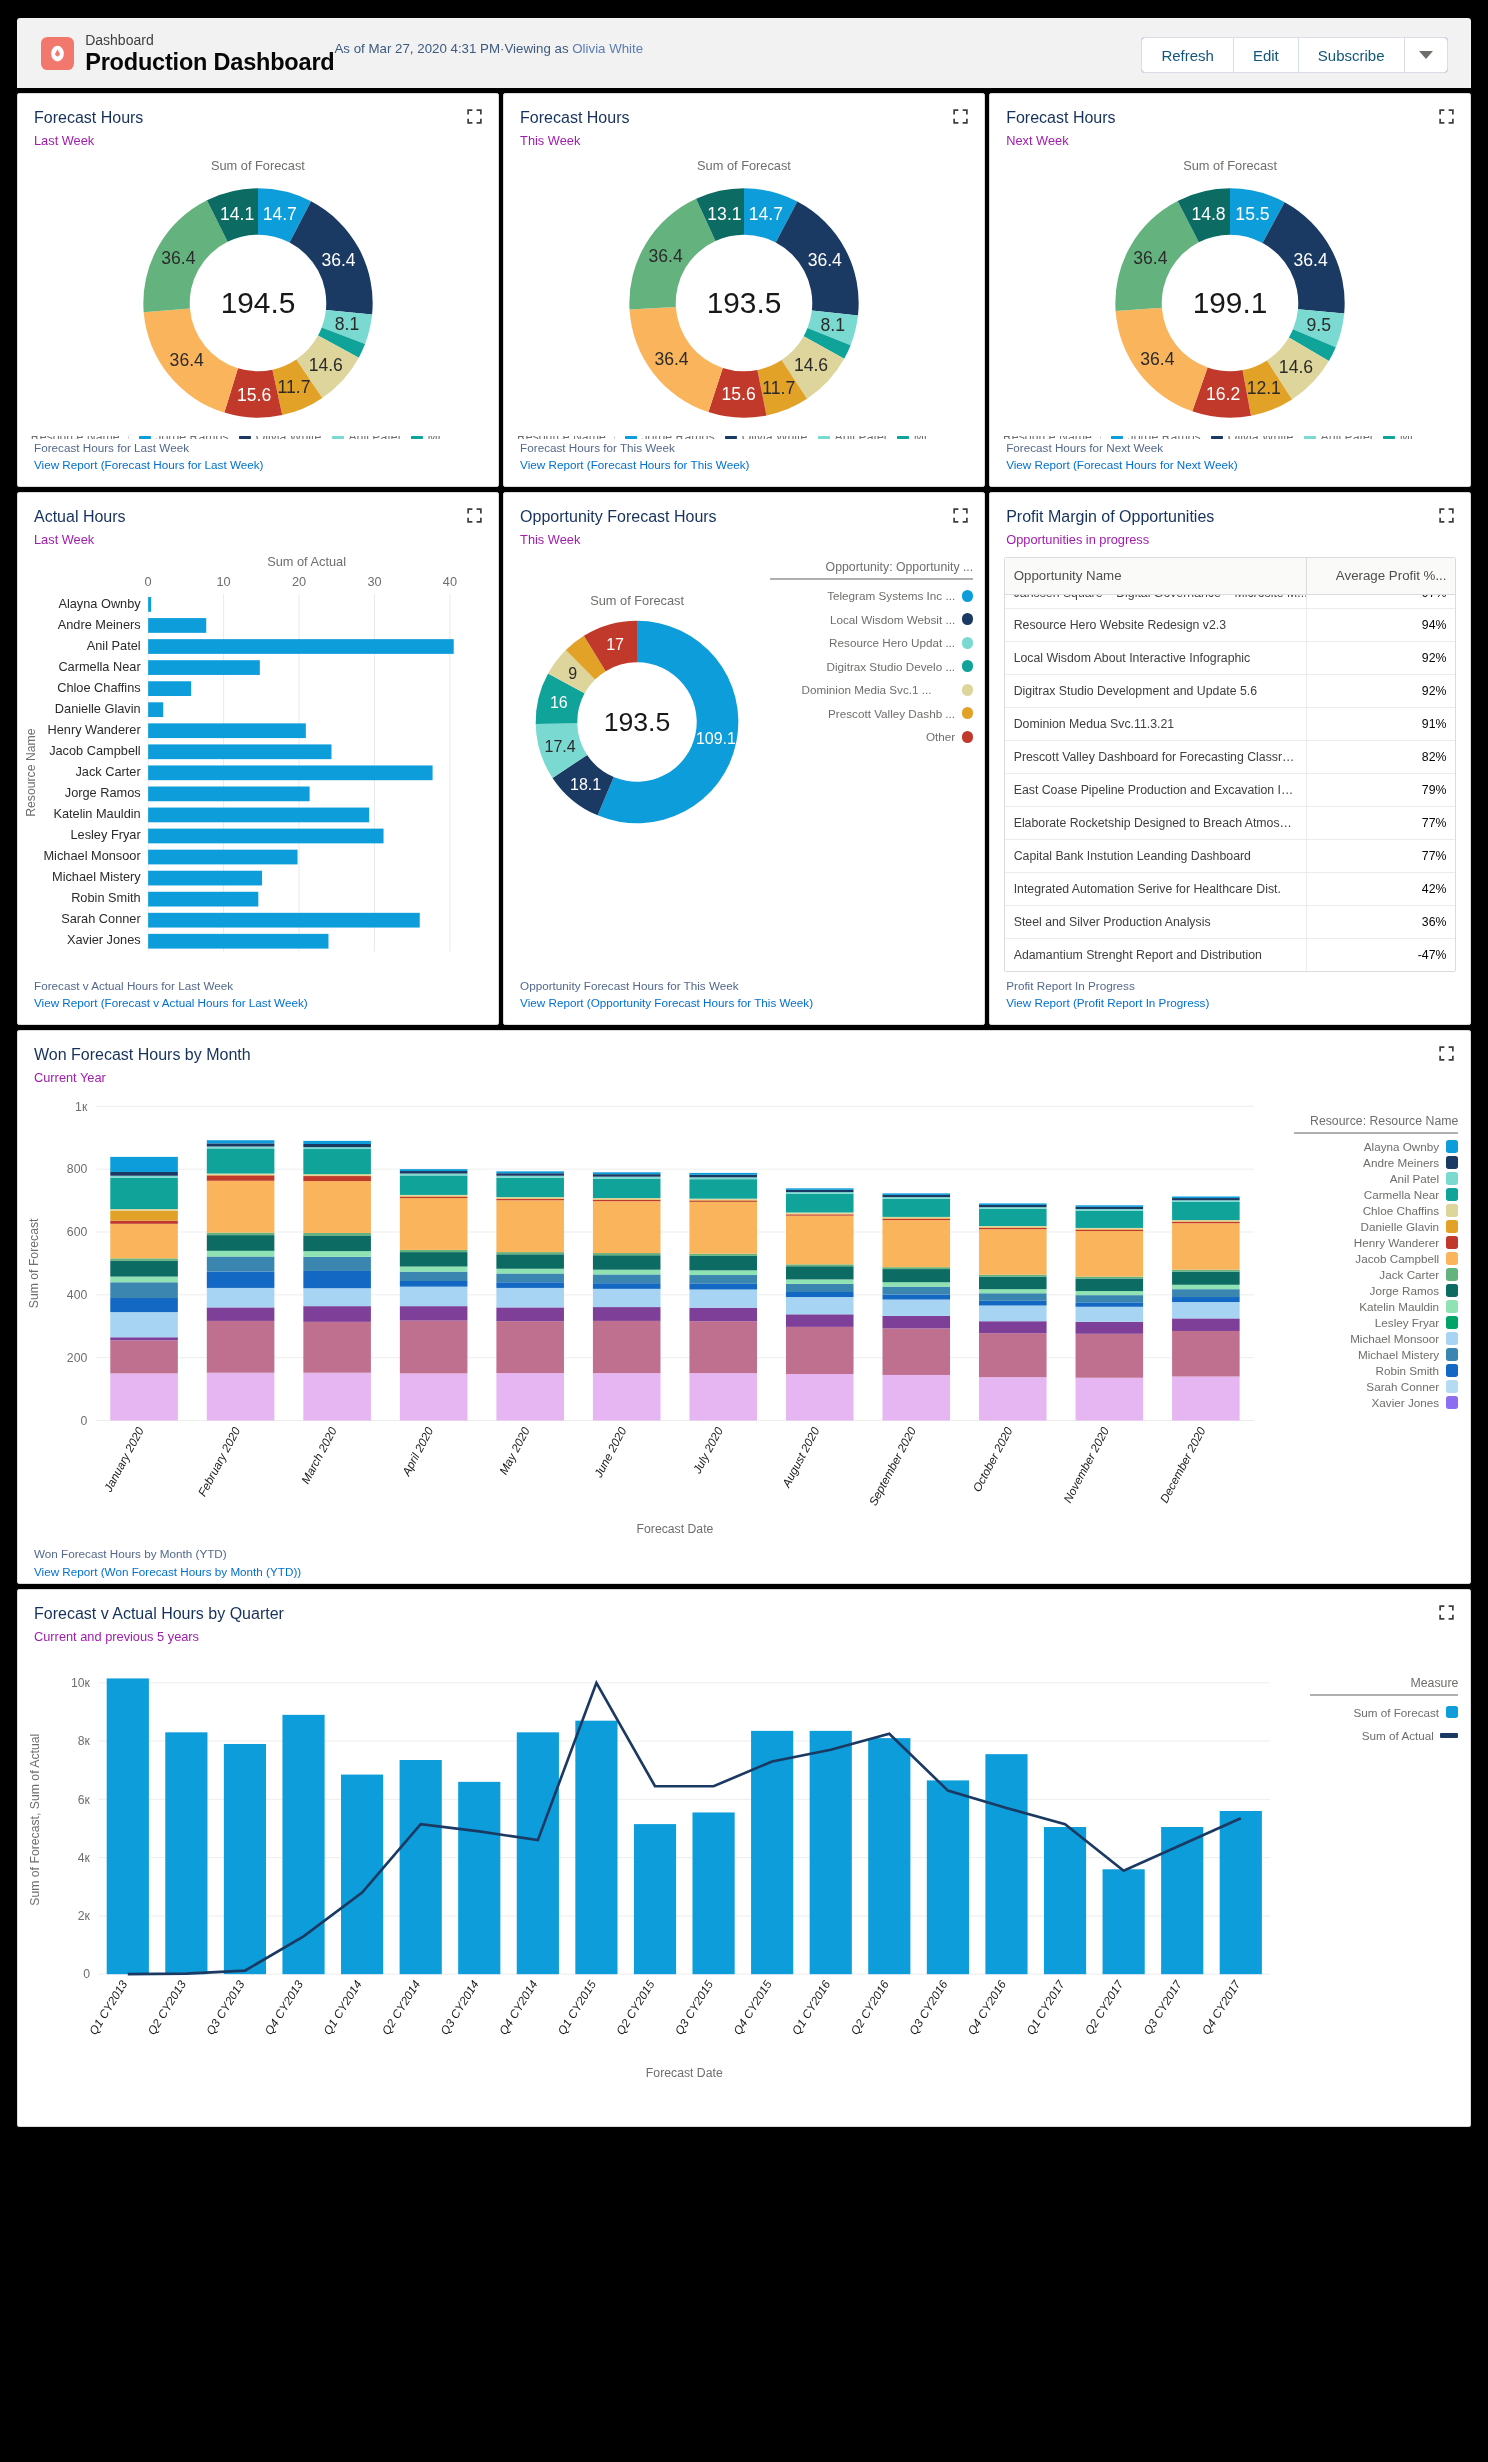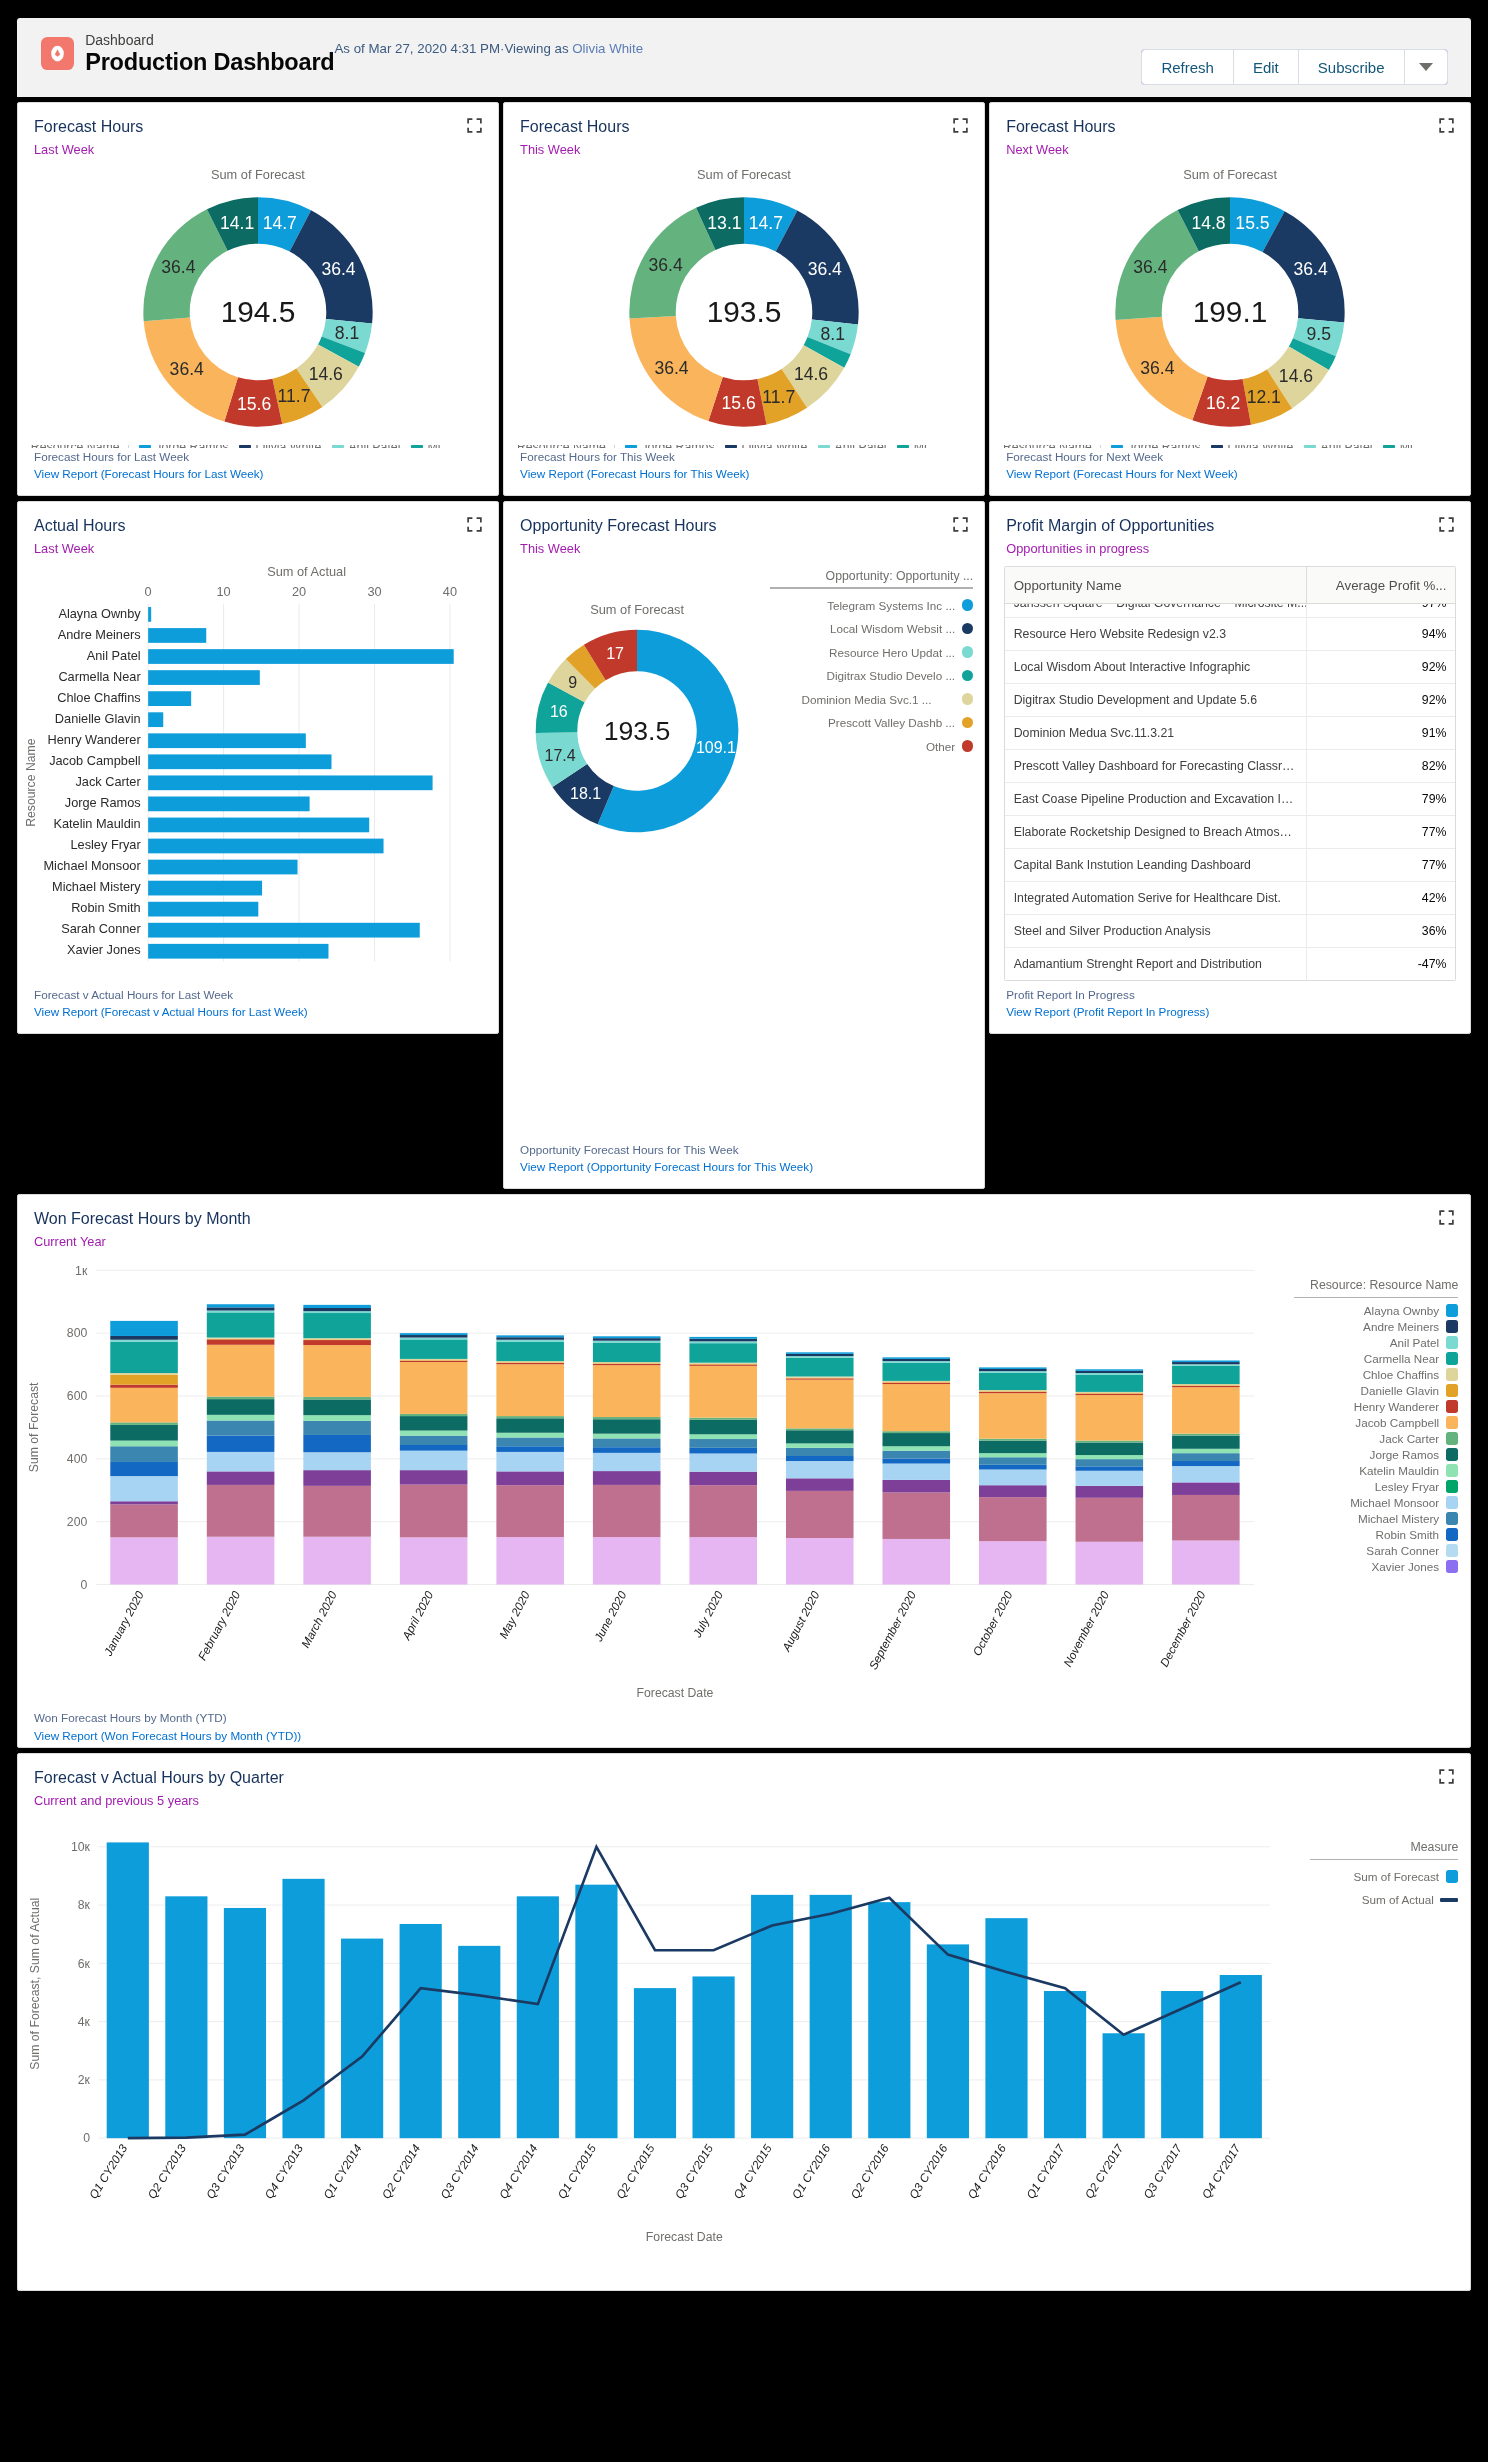--- a/index.html
+++ b/index.html
@@ -11,21 +11,21 @@
   
   .hdr { background:#f3f2f2; border-radius:3.2px 3.2px 0 0; padding:14px 23.5px 11.7px 23.5px; display:flex; align-items:flex-start; justify-content:space-between; }
   .hdr-left { display:flex; flex-direction:row; }
   .hdr-row { display:flex; align-items:center; gap:11.7px; }
   .dash-icon { width:33px; height:33px; border-radius:6.4px; background:#f2786d; display:flex; align-items:center; justify-content:center; flex:none; }
   .dash-icon svg { width:21px; height:21px; }
   .hdr-type { font-size:14px; color:#3e3e3c; line-height:1.2; }
   .hdr-title { font-size:23.5px; font-weight:bold; color:#080707; line-height:1.15; letter-spacing:-0.2px; }
   .hdr-sub { font-size:13.3px; color:#3b5a80; margin-top:8.5px; }
   .hdr-sub .usr { color:#5a7db5; }
-  .btn-grp { display:flex; border:0.5px solid #d8dde6; border-radius:3.2px; overflow:hidden; background:#a21caf; margin-top:17px; }
+  .btn-grp { display:flex; border:0.5px solid #d8dde6; border-radius:3.2px; overflow:hidden; background:#a21caf; margin-top:5px; }
   .btn { padding:8.5px 19px; font-size:15px; color:#12567a; background:#fff; border-right:0.5px solid #d8dde6; white-space:nowrap; }
   .btn:last-child { border-right:none; }
   .btn.caret { padding:8.5px 14px; display:flex; align-items:center; }
   .caret-tri { width:0;height:0;border-left:7px solid transparent;border-right:7px solid transparent;border-top:8px solid #706e6b; }
 
   
   .grid { display:flex; gap:4.3px; margin-top:5px; }
   .card { background:#fff; border:0.5px solid #dddbda; border-radius:2.1px; position:relative; display:flex; flex-direction:column; }
   .card-hd { padding:14px 16px 0 16px; }
   .card-title { font-size:16px; color:#16325c; font-weight:normal; line-height:1.2; }
@@ -331,21 +331,21 @@
             <text x="221" y="697.188705882353" text-anchor="end" font-size="24" fill="#2b2b2b">Sarah Conner</text>
             <rect x="235" y="716.7952941176471" width="338.5833333333333" height="27.67058823529412" fill="#0d9dda"></rect>
             <text x="221" y="736.7181176470589" text-anchor="end" font-size="24" fill="#2b2b2b">Xavier Jones</text>
           </svg></div>
       <div class="card-ft">
           <div class="ft-line1">Forecast v Actual Hours for Last Week</div>
           <div class="ft-line2">View Report (Forecast v Actual Hours for Last Week)</div>
         </div>
     </div>
 
-    <div class="card" style="width:482px;height:688px">
+    <div class="card" style="width:482px;height:533px">
       <div class="card-hd">
           <div class="card-title">Opportunity Forecast Hours</div>
           <div class="card-sub">This Week</div>
         </div>
       <div class="expand"><svg viewBox="0 0 24 24" fill="none" stroke="#3e3e3c" stroke-width="2.4">
             <path d="M3 9V3h6M21 9V3h-6M3 15v6h6M21 15v6h-6"></path>
           </svg></div>
       <div style="display:flex;padding:7.5px 10.7px 0 0">
         <div style="flex:none;width:266px">
           <div class="axis-lbl" style="text-align:center;margin-top:38px">Sum of Forecast</div>

